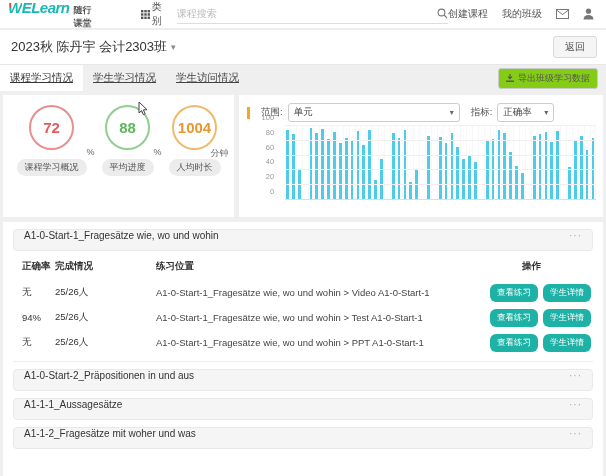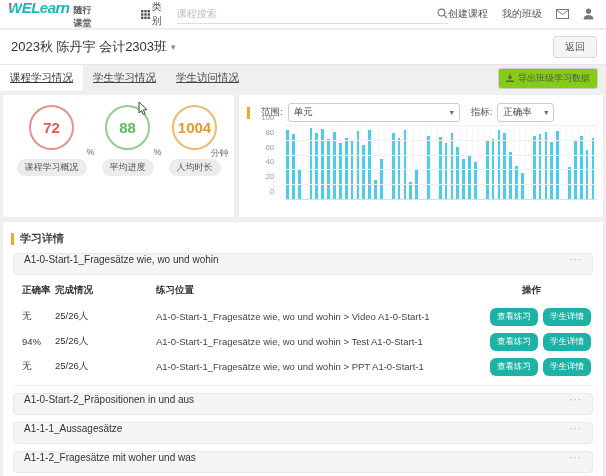--- a/index.html
+++ b/index.html
@@ -370,24 +370,20 @@
       <div class="gridline" style="bottom: 60%;"></div>
       <span class="ytick" style="bottom: 60%;">60</span>
       <div class="gridline" style="bottom: 80%;"></div>
       <span class="ytick" style="bottom: 80%;">80</span>
       <div class="gridline" style="bottom: 100%;"></div>
       <span class="ytick" style="bottom: 100%;">100</span>
     </div>
 </div>
 
 <div class="panel panel-details">
-  <div class="dt-head sec-title">
-    <span class="sec-mark"></span>
-    <span>学习详情</span>
-  </div>
 
   <div class="acc-row">
     <span class="acc-title">A1-0-Start-1_Fragesätze wie, wo und wohin</span>
     <span class="dots">···</span>
   </div>
   <div class="ex-table">
     <div class="ex-tr head">
       <span class="c-acc">正确率</span>
       <span class="c-comp">完成情况</span>
       <span class="c-loc">练习位置</span>

